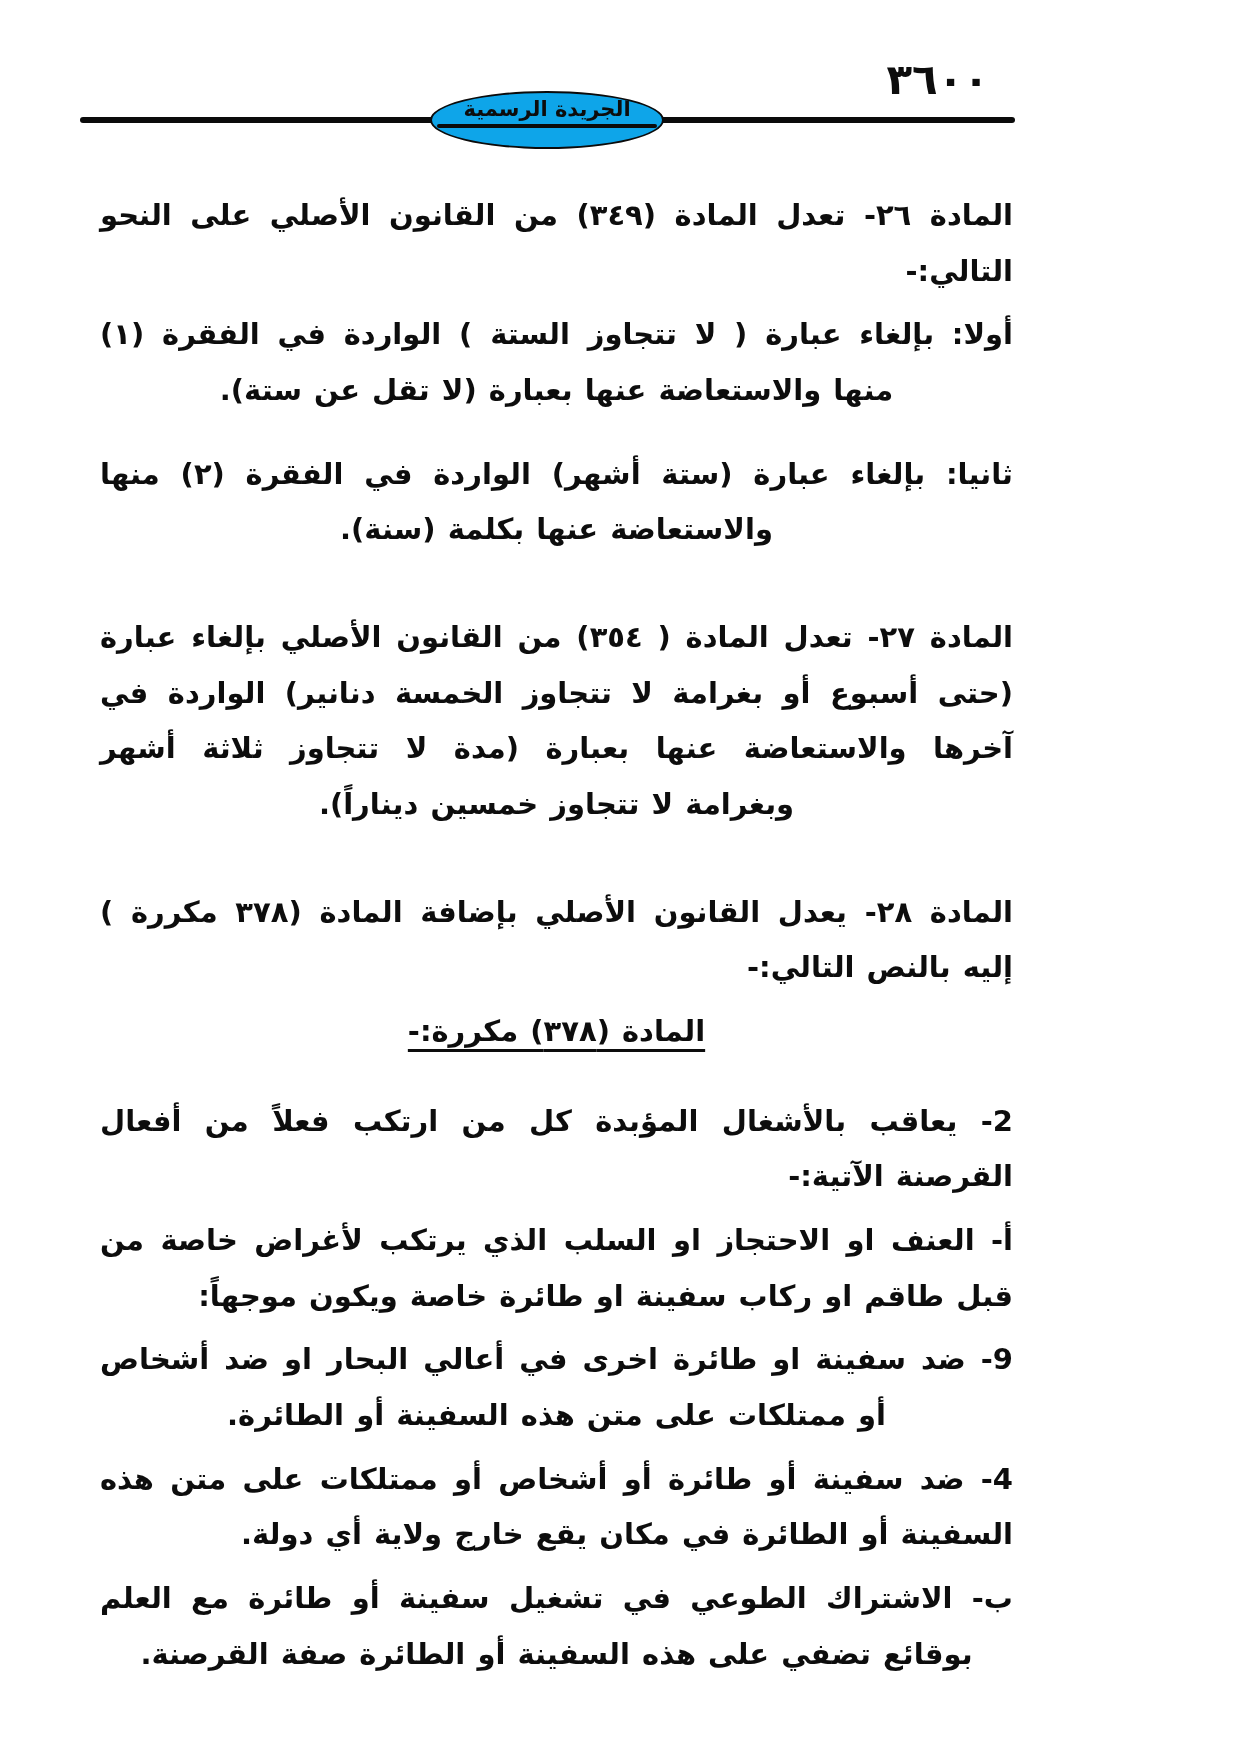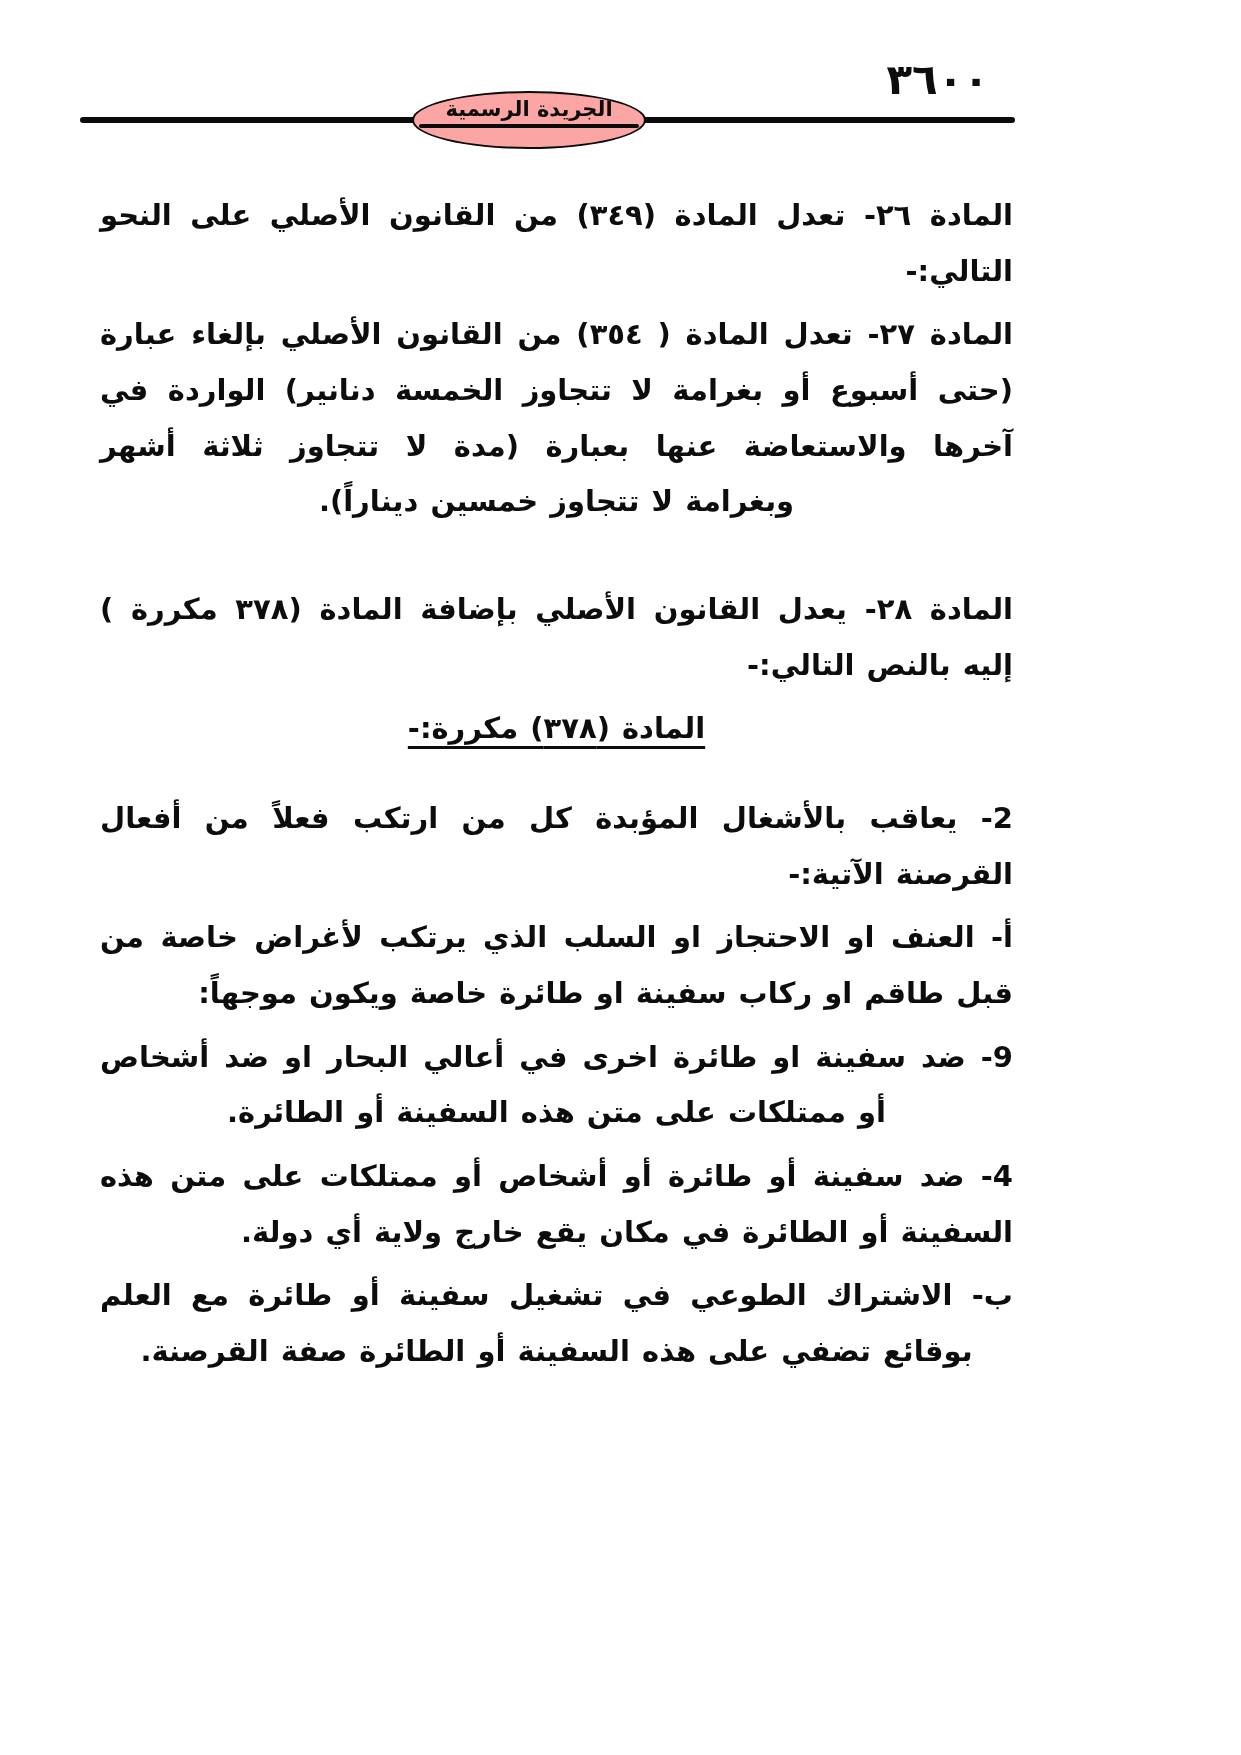--- a/index.html
+++ b/index.html
@@ -37,24 +37,24 @@
     top: 117px;
     left: 80px;
     width: 935px;
     height: 6px;
     background: #0b0b0b;
     border-radius: 3px;
   }
   .gazette-seal {
     position: absolute;
     top: 91px;
-    left: 412px;
+    left: 430px;
     width: 234px;
     height: 58px;
-    background: #fca5a5;
+    background: #0ea5e9;
     border: 2px solid #0b0b0b;
     border-radius: 50%;
     overflow: hidden;
   }
   .gazette-seal .seal-title {
     display: block;
     margin-top: 4px;
     text-align: center;
     font-size: 21px;
     font-weight: bold;
@@ -104,21 +104,23 @@
     <div class="gazette-seal">
       <span class="seal-title">الجريدة الرسمية</span>
       <div class="seal-inner-line"></div>
     </div>
   </header>
 
   <main class="content">
 
     <p class="para last-right mb-sm">المادة ٢٦- تعدل المادة (٣٤٩) من القانون الأصلي على النحو التالي:-</p>
 
+    <p class="para last-center mb-md">أولا: بإلغاء عبارة ( لا تتجاوز الستة ) الواردة في الفقرة (١) منها والاستعاضة عنها بعبارة (لا تقل عن ستة).</p>
 
+    <p class="para last-center mb-lg">ثانيا: بإلغاء عبارة (ستة أشهر) الواردة في الفقرة (٢) منها والاستعاضة عنها بكلمة (سنة).</p>
 
     <p class="para last-center mb-lg">المادة ٢٧- تعدل المادة ( ٣٥٤) من القانون الأصلي بإلغاء عبارة (حتى أسبوع أو بغرامة لا تتجاوز الخمسة دنانير) الواردة في آخرها والاستعاضة عنها بعبارة (مدة  لا تتجاوز ثلاثة أشهر وبغرامة لا تتجاوز خمسين ديناراً).</p>
 
     <p class="para last-right mb-sm">المادة ٢٨-  يعدل القانون الأصلي بإضافة المادة (٣٧٨ مكررة ) إليه بالنص التالي:-</p>
 
     <p class="para centered underlined mb-xl">المادة (٣٧٨) مكررة:-</p>
 
     <p class="para last-right mb-sm">2- يعاقب بالأشغال المؤبدة كل من ارتكب فعلاً من أفعال القرصنة الآتية:-</p>
 
     <p class="para last-right mb-sm">أ- العنف او الاحتجاز او السلب الذي يرتكب لأغراض خاصة من قبل طاقم او ركاب سفينة او طائرة خاصة ويكون موجهاً:</p>

